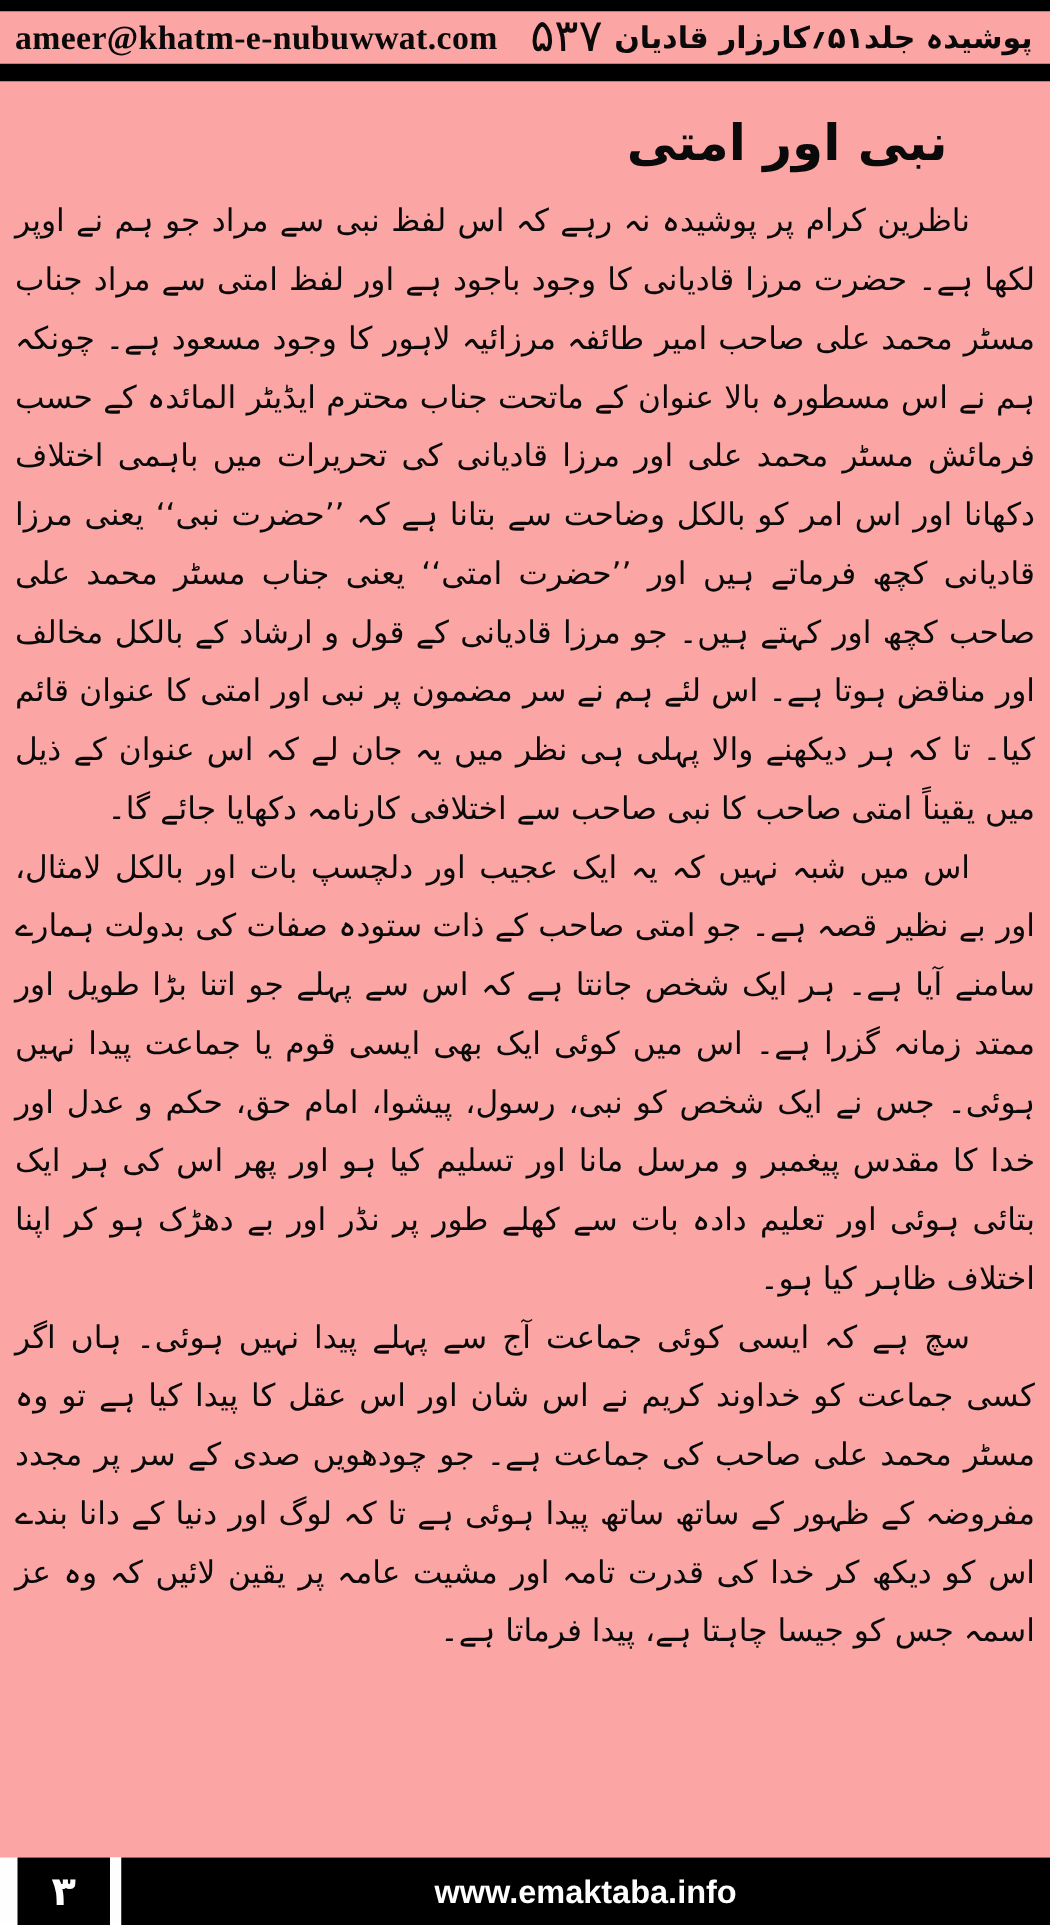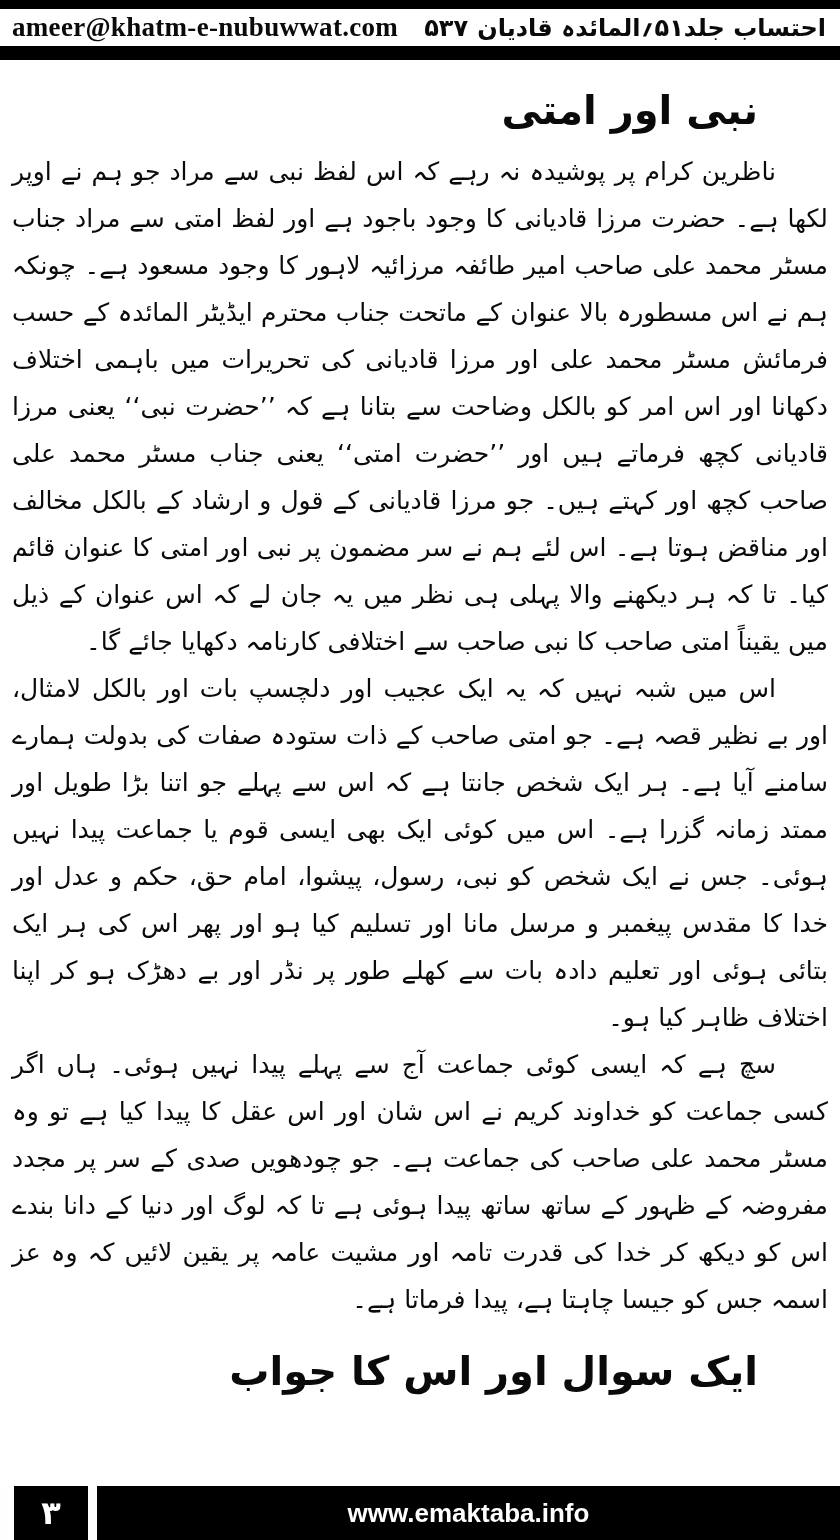--- a/index.html
+++ b/index.html
@@ -1,21 +1,21 @@
 <!DOCTYPE html>
 <html lang="ur"><head>
 <meta charset="utf-8">
 <style>
   * { margin: 0; padding: 0; box-sizing: border-box; }
   html, body { background: #e8e8e8; }
   .page {
     width: 840px;
     height: 1540px;
     margin: 0 auto;
-    background: #ffffff;
+    background: #fca5a5;
     color: #0a0a0a;
     position: relative;
     overflow: hidden;
     font-family: "DejaVu Sans", sans-serif;
     display: flex;
     flex-direction: column;
   }
   .top-rule { height: 9px; background: #000; flex: 0 0 auto; }
   .page-header {
     display: flex;
@@ -24,22 +24,22 @@
     flex: 0 0 auto;
   }
   .header-email {
     font-family: "Liberation Serif", serif;
     font-weight: bold;
     font-size: 27px;
     letter-spacing: 0.3px;
     white-space: nowrap;
   }
   .header-page-number {
-    font-size: 24px;
-    font-weight: bold;
+    font-size: 36px;
+    font-weight: normal;
     margin-left: 26px;
     margin-right: auto;
     line-height: 1;
     direction: rtl;
   }
   .header-book-title {
     direction: rtl;
     font-size: 24px;
     font-weight: bold;
     white-space: nowrap;
@@ -108,31 +108,30 @@
 </head>
 <body>
 
 <div class="page">
 
   <div class="top-rule"></div>
 
   <header class="page-header">
     <span class="header-email">ameer@khatm-e-nubuwwat.com</span>
     <span class="header-page-number">۵۳۷</span>
-    <span class="header-book-title">احتساب جلد۵۱؍المائدہ قادیان</span>
+    <span class="header-book-title">پوشیدہ جلد۵۱؍کارزار قادیان</span>
   </header>
 
   <div class="header-rule"></div>
 
   <main class="page-body">
     <h1 class="section-heading first">نبی اور امتی</h1>
     <p>ناظرین کرام پر پوشیدہ نہ رہے کہ اس لفظ نبی سے مراد جو ہم نے اوپر لکھا ہے۔ حضرت مرزا قادیانی کا وجود باجود ہے اور لفظ امتی سے مراد جناب مسٹر محمد علی صاحب امیر طائفہ مرزائیہ لاہور کا وجود مسعود ہے۔ چونکہ ہم نے اس مسطورہ بالا عنوان کے ماتحت جناب محترم ایڈیٹر المائدہ کے حسب فرمائش مسٹر محمد علی اور مرزا قادیانی کی تحریرات میں باہمی اختلاف دکھانا اور اس امر کو بالکل وضاحت سے بتانا ہے کہ ’’حضرت نبی‘‘ یعنی مرزا قادیانی کچھ فرماتے ہیں اور ’’حضرت امتی‘‘ یعنی جناب مسٹر محمد علی صاحب کچھ اور کہتے ہیں۔ جو مرزا قادیانی کے قول و ارشاد کے بالکل مخالف اور مناقض ہوتا ہے۔ اس لئے ہم نے سر مضمون پر نبی اور امتی کا عنوان قائم کیا۔ تا کہ ہر دیکھنے والا پہلی ہی نظر میں یہ جان لے کہ اس عنوان کے ذیل میں یقیناً امتی صاحب کا نبی صاحب سے اختلافی کارنامہ دکھایا جائے گا۔</p>
     <p>اس میں شبہ نہیں کہ یہ ایک عجیب اور دلچسپ بات اور بالکل لامثال، اور بے نظیر قصہ ہے۔ جو امتی صاحب کے ذات ستودہ صفات کی بدولت ہمارے سامنے آیا ہے۔ ہر ایک شخص جانتا ہے کہ اس سے پہلے جو اتنا بڑا طویل اور ممتد زمانہ گزرا ہے۔ اس میں کوئی ایک بھی ایسی قوم یا جماعت پیدا نہیں ہوئی۔ جس نے ایک شخص کو نبی، رسول، پیشوا، امام حق، حکم و عدل اور خدا کا مقدس پیغمبر و مرسل مانا اور تسلیم کیا ہو اور پھر اس کی ہر ایک بتائی ہوئی اور تعلیم دادہ بات سے کھلے طور پر نڈر اور بے دھڑک ہو کر اپنا اختلاف ظاہر کیا ہو۔</p>
     <p>سچ ہے کہ ایسی کوئی جماعت آج سے پہلے پیدا نہیں ہوئی۔ ہاں اگر کسی جماعت کو خداوند کریم نے اس شان اور اس عقل کا پیدا کیا ہے تو وہ مسٹر محمد علی صاحب کی جماعت ہے۔ جو چودھویں صدی کے سر پر مجدد مفروضہ کے ظہور کے ساتھ ساتھ پیدا ہوئی ہے تا کہ لوگ اور دنیا کے دانا بندے اس کو دیکھ کر خدا کی قدرت تامہ اور مشیت عامہ پر یقین لائیں کہ وہ عز اسمہ جس کو جیسا چاہتا ہے، پیدا فرماتا ہے۔</p>
-    <h2 class="section-heading second">ایک سوال اور اس کا جواب</h2>
   </main>
 
   <footer class="page-footer">
     <div class="footer-page-number-box">۳</div>
     <div class="footer-gap"></div>
     <div class="footer-links-bar">
       <span>www.emaktaba.info</span>
     </div>
   </footer>
 

